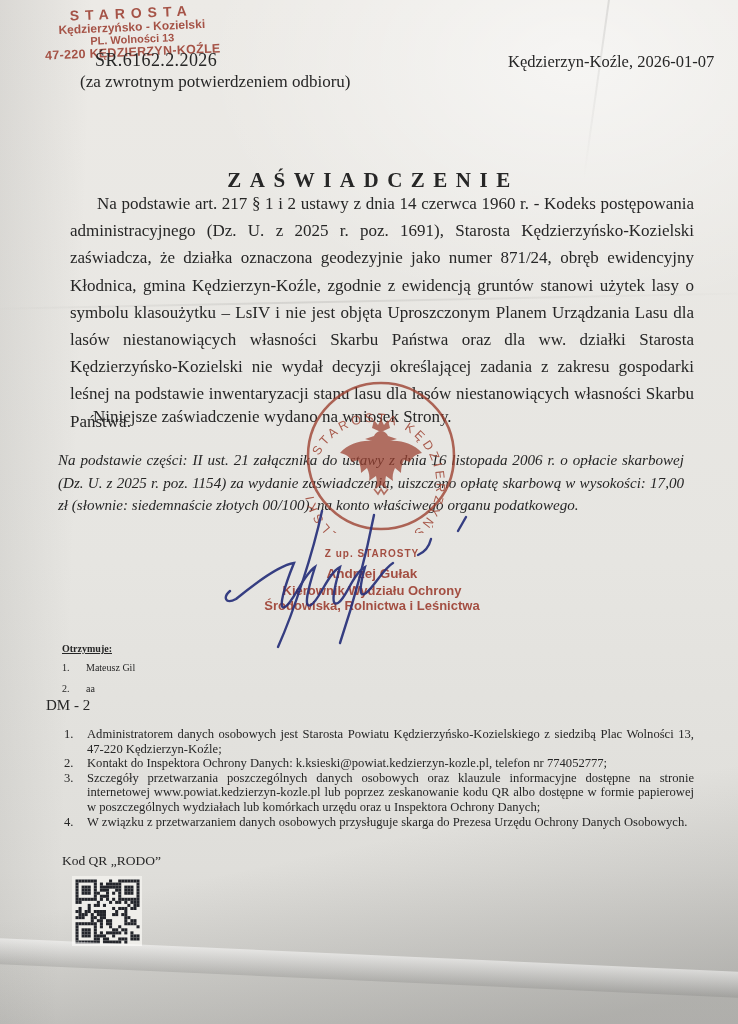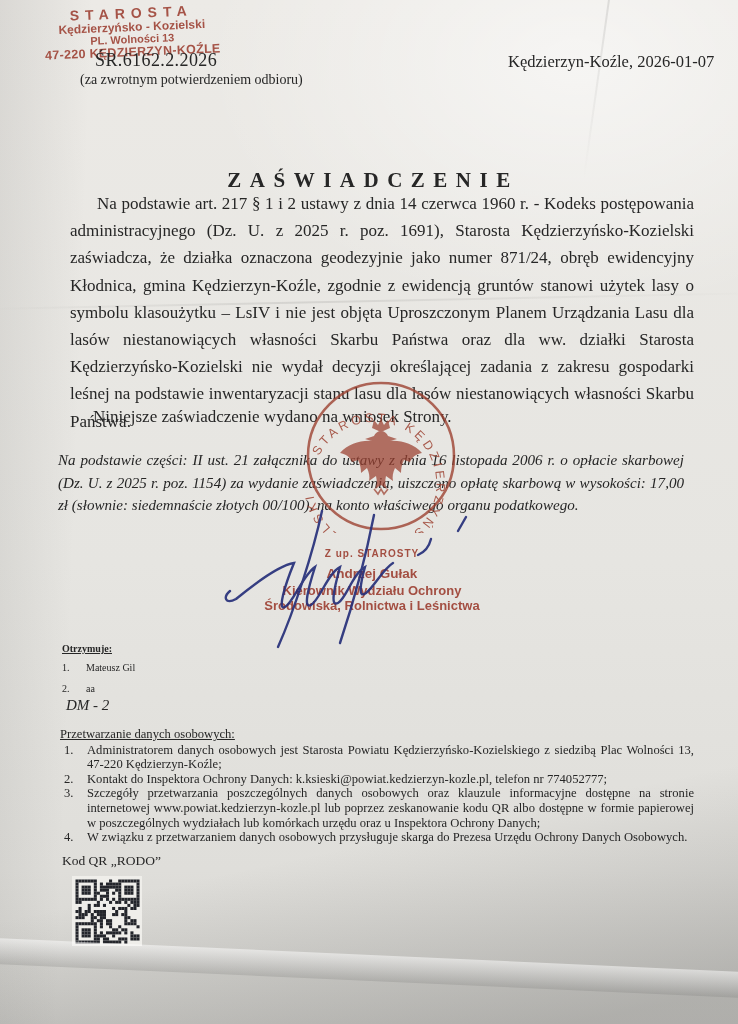--- a/index.html
+++ b/index.html
@@ -31,21 +31,21 @@
 
   
   .sender-stamp{left:44px;top:6px;width:176px;text-align:center;color:var(--stamp_red);
     font-family:"Liberation Sans",sans-serif;transform:rotate(-2.4deg);opacity:.92;line-height:1.08;}
   .sender-stamp .l1{font-weight:bold;font-size:14px;letter-spacing:6px;}
   .sender-stamp .l2{font-weight:bold;font-size:12px;}
   .sender-stamp .l3{font-size:11px;font-weight:bold;}
   .sender-stamp .l4{font-weight:bold;font-size:12.5px;letter-spacing:.3px;}
 
   .ref-number{left:95px;top:50px;font-size:18px;letter-spacing:.4px;}
-  .return-note{left:80px;top:72px;font-size:14px;}
+  .return-note{left:80px;top:72px;font-size:17px;}
   .dateline{left:464px;top:52px;font-size:16.5px;margin-left:44px;}
 
   .doc-title{left:0;top:129px;width:738px;text-align:center;font-size:21px;font-weight:bold;
     letter-spacing:8.5px;text-indent:8px;margin-top:39px;}
 
   .body-par{left:58px;top:178px;width:624px;font-size:17px;line-height:27.2px;
     text-align:justify;text-indent:27px;margin:12px;}
   .closing-par{left:58px;top:395px;width:624px;font-size:17px;line-height:27px;
     text-indent:27px;margin:8px;}
 
@@ -62,21 +62,21 @@
   .sig-stamp .s2{font-size:13.5px;font-weight:bold;margin-bottom:2px;}
   .sig-stamp .s3,.sig-stamp .s4{font-size:13px;font-weight:bold;line-height:15px;}
 
   .signature-svg{left:222px;top:503px;}
 
   .recipients{left:62px;top:643px;font-size:10px;}
   .recipients .head{font-weight:bold;text-decoration:underline;margin-bottom:3px;}
   .recipients .row{line-height:21px;}
   .recipients .no{display:inline-block;width:24px;}
 
-  .case-code{left:66px;top:697px;font-style:italic;font-size:15px;}
+  .case-code{left:46px;top:697px;font-size:15px;}
 
   .rodo{left:60px;top:727px;width:634px;font-size:12.6px;line-height:14.6px;}
   .rodo .head{text-decoration:underline;margin-bottom:1px;}
   .rodo .item{display:flex;}
   .rodo .no{flex:0 0 27px;padding-left:4px;box-sizing:border-box;}
   .rodo .txt{flex:1;text-align:justify;}
 
   .qr-label{left:62px;top:853px;font-size:13.5px;}
   .qr-svg{left:72px;top:876px;}
 </style>
@@ -146,21 +146,20 @@
       <span class="no">1.</span><span>Mateusz Gil</span>
     </div>
     <div class="row">
       <span class="no">2.</span><span>aa</span>
     </div>
   </div>
 
   <div class="abs case-code">DM - 2</div>
 
   <div class="abs rodo">
-    <div class="head">Przetwarzanie danych osobowych:</div>
     <div class="item">
       <span class="no">1.</span>
       <span class="txt">Administratorem danych osobowych jest Starosta Powiatu Kędzierzyńsko-Kozielskiego z siedzibą Plac Wolności 13, 47-220 Kędzierzyn-Koźle;</span>
     </div>
     <div class="item">
       <span class="no">2.</span>
       <span class="txt">Kontakt do Inspektora Ochrony Danych: k.ksieski@powiat.kedzierzyn-kozle.pl, telefon nr 774052777;</span>
     </div>
     <div class="item">
       <span class="no">3.</span>

